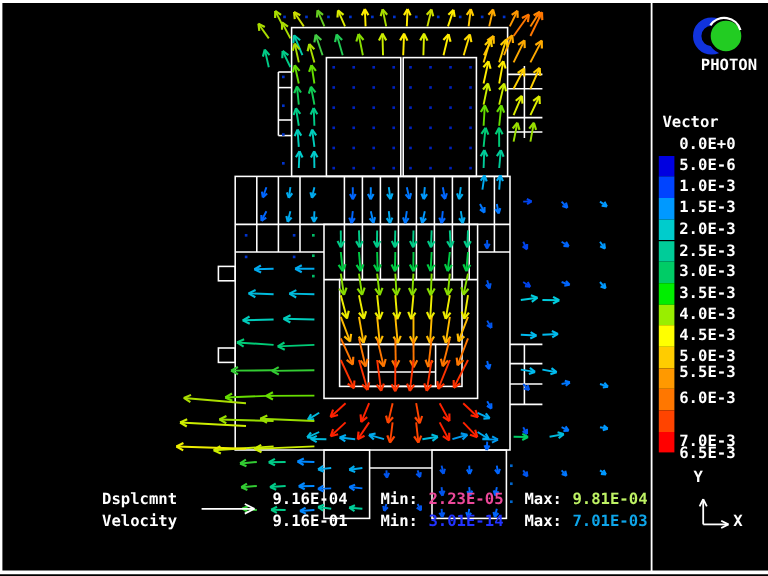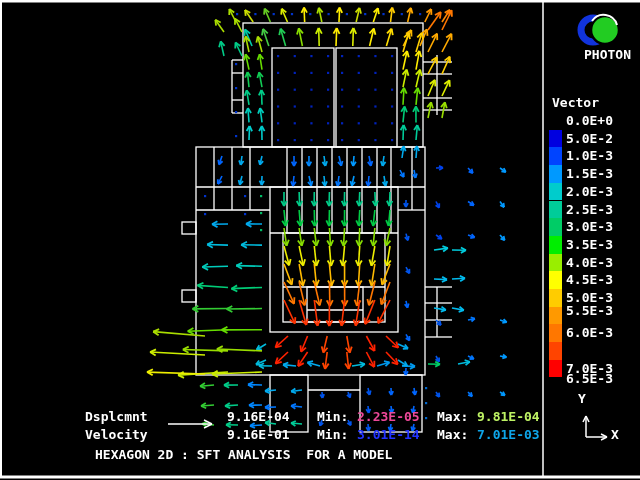--- a/index.html
+++ b/index.html
@@ -894,21 +894,21 @@
       </g>
   </svg>
 
   <div class="t" style="left:584px;top:48px;">PHOTON</div>
 
   <div>
     <div class="t" style="left:552px;top:96px;">Vector</div>
     <div id="legend-rows">
         <div class="t legend-label" style="top: 114px;">0.0E+0</div>
         <div class="legend-swatch" style="top: 129.7px; height: 17.7px; background: rgb(0, 0, 224);"></div>
-        <div class="t legend-label" style="top: 131.7px;">5.0E-2</div>
+        <div class="t legend-label" style="top: 131.7px;">5.0E-6</div>
         <div class="legend-swatch" style="top: 147.4px; height: 17.7px; background: rgb(0, 68, 255);"></div>
         <div class="t legend-label" style="top: 149.4px;">1.0E-3</div>
         <div class="legend-swatch" style="top: 165.1px; height: 17.7px; background: rgb(0, 153, 255);"></div>
         <div class="t legend-label" style="top: 167.1px;">1.5E-3</div>
         <div class="legend-swatch" style="top: 182.8px; height: 17.7px; background: rgb(0, 204, 204);"></div>
         <div class="t legend-label" style="top: 184.8px;">2.0E-3</div>
         <div class="legend-swatch" style="top: 200.5px; height: 17.7px; background: rgb(0, 204, 153);"></div>
         <div class="t legend-label" style="top: 202.5px;">2.5E-3</div>
         <div class="legend-swatch" style="top: 218.2px; height: 17.7px; background: rgb(0, 204, 102);"></div>
         <div class="t legend-label" style="top: 220.2px;">3.0E-3</div>
@@ -945,15 +945,14 @@
 
   <div>
     <div class="t" style="left:85px;top:428px;">Velocity</div>
     <div class="t" style="left:227px;top:428px;text-align:center;">9.16E-01</div>
     <div class="t" style="left:317px;top:428px;">Min:</div>
     <div class="t" style="left:357px;top:428px;color:#2233FF;">3.01E-14</div>
     <div class="t" style="left:437px;top:428px;">Max:</div>
     <div class="t" style="left:477px;top:428px;color:#0ea5e9;">7.01E-03</div>
   </div>
 
-  <div class="t" style="left:95px;top:448px;">HEXAGON 2D : SFT ANALYSIS  FOR A MODEL</div>
 
 </div>
 
 </body></html>

